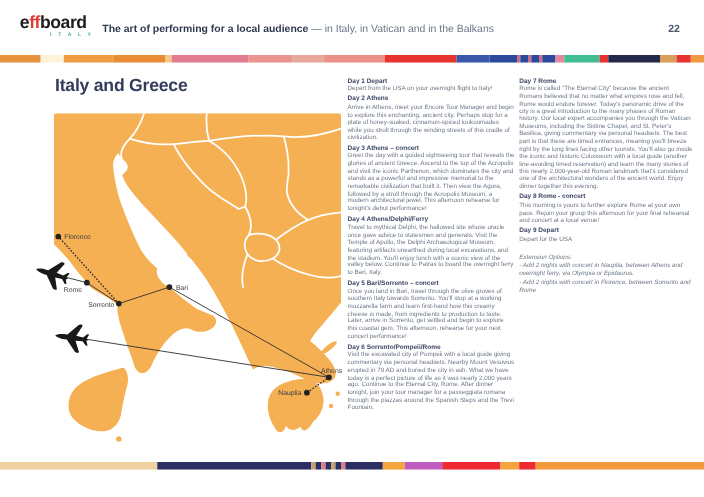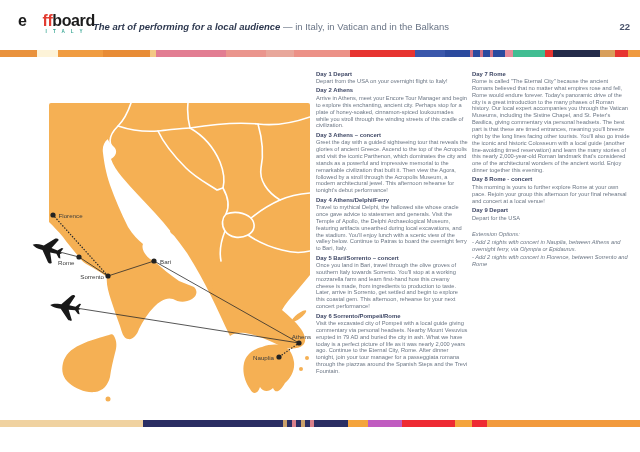--- a/index.html
+++ b/index.html
@@ -2,26 +2,26 @@
 <html><head>
 <meta charset="utf-8">
 <style>
   html,body{margin:0;padding:0;background:#ffffff;}
   #page{position:relative;width:640px;height:452px;background:#fff;overflow:hidden;
         font-family:"Liberation Sans",sans-serif;}
   
   #header{position:absolute;left:0;top:0;width:640px;height:50px;}
   #logo{position:absolute;left:18px;top:13px;width:70px;line-height:1;}
   #logo .word{font-size:16px;font-weight:800;letter-spacing:-.4px;color:#1c1c1c;}
-  #logo .word .ff{color:#e23b30;margin-left:16px;}
+  #logo .word .ff{color:#e23b30;}
   #logo .sub{display:block;text-align:right;padding-right:3px;margin-top:1px;
              font-size:4.6px;letter-spacing:2.4px;color:#3aa795;font-weight:bold;}
   #tagline{position:absolute;left:93px;top:21px;font-size:9.5px;color:#6a7586;white-space:nowrap;}
-  #tagline .bold{font-weight:bold;color:#2e3950;font-style:italic;}
-  #pagenum{position:absolute;right:10px;top:21px;font-size:9.5px;font-weight:bold;color:#49536b;}
+  #tagline .bold{font-weight:bold;color:#2e3950;}
+  #pagenum{position:absolute;right:22px;top:21px;font-size:9.5px;font-weight:bold;color:#49536b;}
   
   .stripe{position:absolute;left:0;width:640px;height:7px;display:flex;overflow:hidden;}
   #stripe-top{top:50px;} #stripe-bottom{top:420px;}
   .stripe div{height:100%;}
   
   #title{position:absolute;left:50px;top:70px;font-size:16px;font-weight:bold;
          color:#333d5b;letter-spacing:-.2px;}
   
   #map{position:absolute;left:18px;top:100px;}
   #map text{font-size:6.2px;fill:#3c3c3c;font-family:"Liberation Sans",sans-serif;}
@@ -69,20 +69,21 @@
       <div style="flex: 0 0 12px; background: rgb(43, 74, 158);"></div>
       <div style="flex: 0 0 8px; background: rgb(229, 138, 155);"></div>
       <div style="flex: 0 0 32px; background: rgb(65, 189, 146);"></div>
       <div style="flex: 0 0 8px; background: rgb(231, 52, 48);"></div>
       <div style="flex: 0 0 47px; background: rgb(35, 42, 73);"></div>
       <div style="flex: 0 0 15px; background: rgb(216, 159, 91);"></div>
       <div style="flex: 0 0 13px; background: rgb(231, 52, 48);"></div>
       <div style="flex: 0 0 12px; background: rgb(239, 154, 64);"></div>
     </div>
 
+  <div id="title">Italy and Greece</div>
 
   <svg id="map" width="294" height="310" viewBox="0 0 294 310">
     <defs>
       <clipPath id="mapclip">
           <rect x="31" y="3" width="261" height="304" rx="2"></rect>
         </clipPath>
     </defs>
     <g clip-path="url(#mapclip)">
       <g fill="#f5b054" stroke="none">
 

